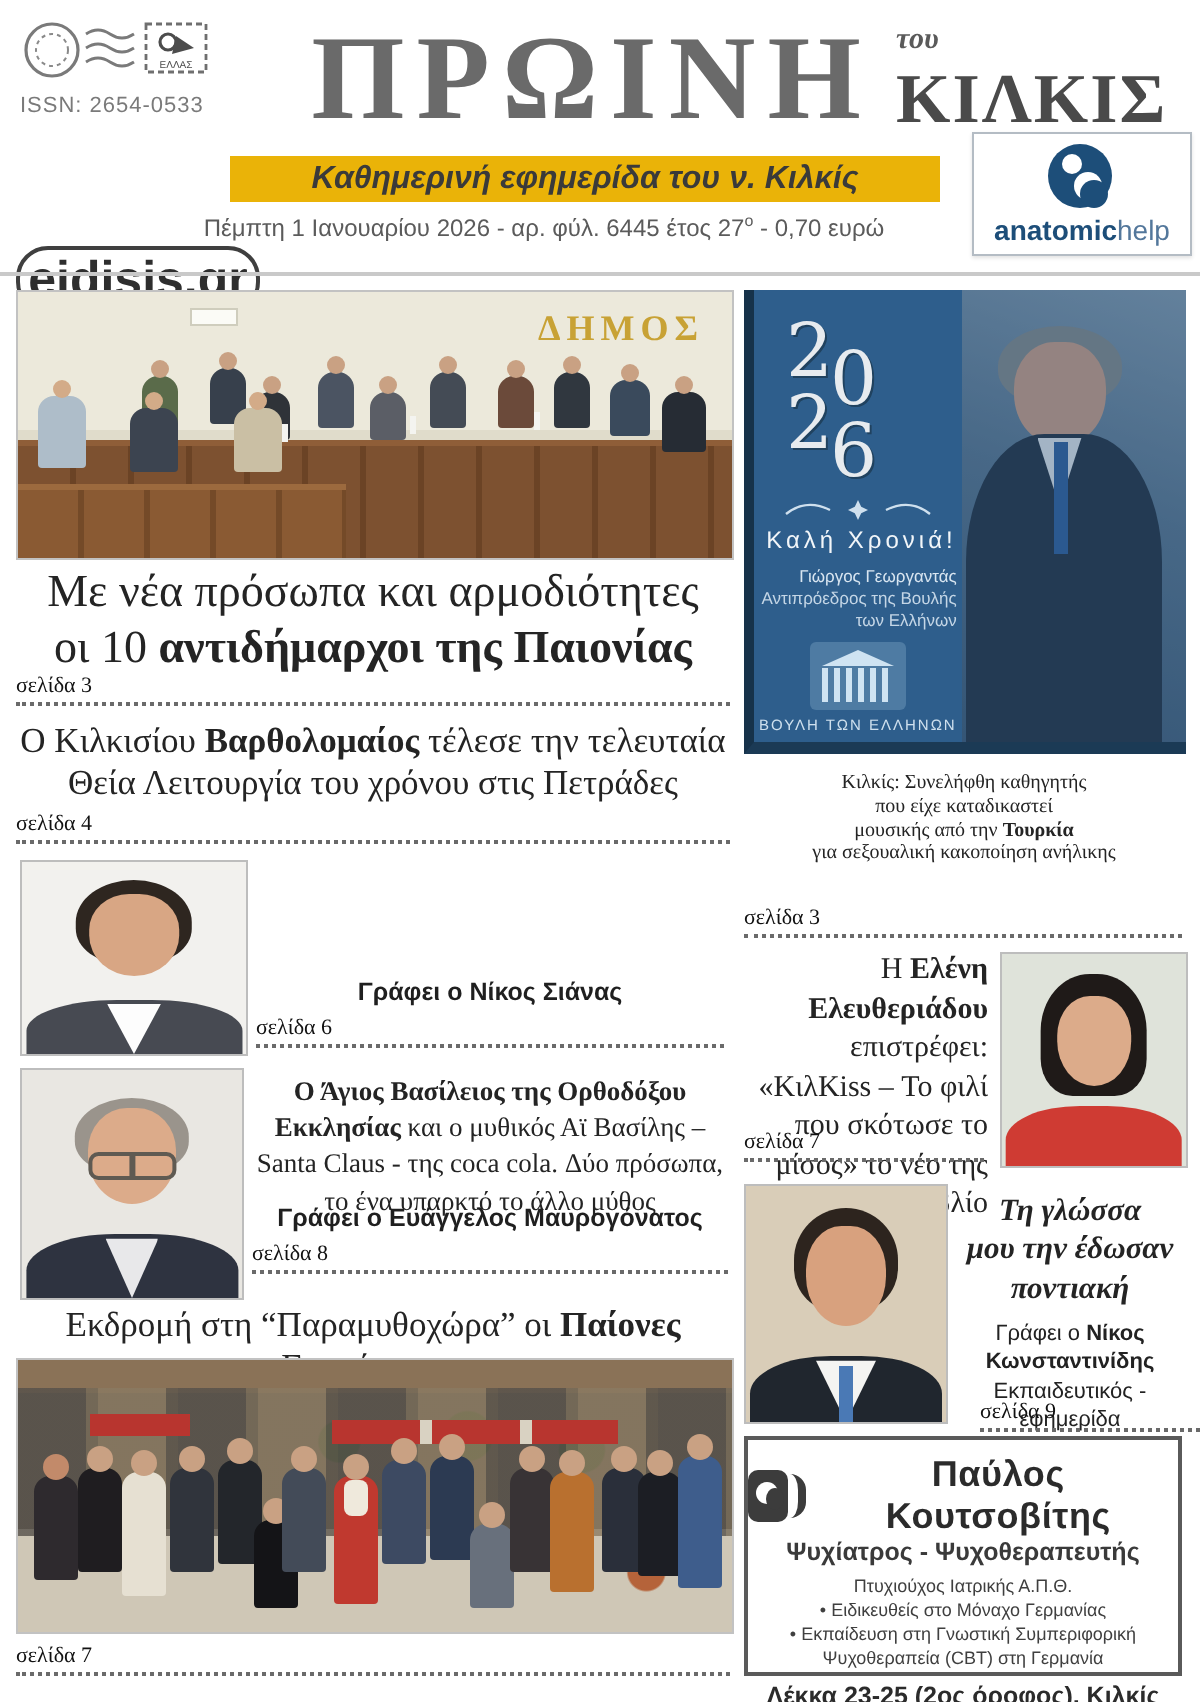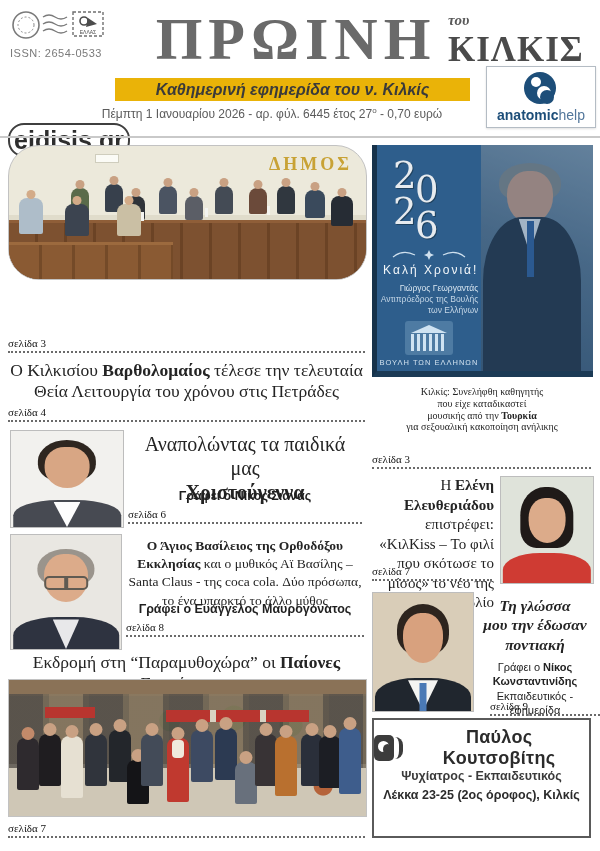--- a/index.html
+++ b/index.html
@@ -46,21 +46,21 @@
   
   .photo{position:absolute;border:1px solid #c2c2c2;overflow:hidden;}
   .p{position:absolute;border-radius:8px 8px 2px 2px;background:var(--c,#444);}
   .p::before{content:"";position:absolute;top:-8px;left:50%;transform:translateX(-50%);
         width:9px;height:9px;border-radius:50%;background:var(--s,#c9a183);}
   .pl{width:22px;height:52px;}
   .pl::before{width:13px;height:13px;top:-11px;}
 
   
   .council{left:8px;top:145px;width:357px;height:133px;
-    background:linear-gradient(180deg,#ece9db 0 52%,#e0dccb 52% 56%,#7d5130 56% 100%);border-radius:31px;}
+    background:linear-gradient(180deg,#ece9db 0 52%,#e0dccb 52% 56%,#7d5130 56% 100%);}
   .council .desk{position:absolute;left:0;right:0;top:56%;bottom:0;
     background:repeating-linear-gradient(90deg,#7d5130 0 26px,#6b4325 26px 29px);
     border-top:3px solid #8f5e38;}
   .council .desk2{position:absolute;left:0;width:46%;top:72%;bottom:0;
     background:repeating-linear-gradient(90deg,#8a5a33 0 30px,#744a28 30px 33px);border-top:3px solid #9c6a3e;}
   .council .vent{position:absolute;left:86px;top:8px;width:22px;height:7px;background:#fbfbf6;border:1px solid #cfcdbd;}
   .demos{position:absolute;right:14px;top:8px;font-weight:bold;font-size:18px;letter-spacing:3px;color:#c8a235;}
 
   
   .excursion{left:8px;top:679px;width:357px;height:136px;
@@ -178,41 +178,41 @@
     <i class="p" style="--c:#3a4a5c;left:296px;top:44px;width:20px;height:28px;"></i>
     <i class="p" style="--c:#262c34;left:322px;top:50px;width:22px;height:30px;"></i>
     <i class="p" style="--c:#aebdc9;--s:#d3ab88;left:10px;top:52px;width:24px;height:36px;"></i>
     <i class="p" style="--c:#3c4450;--s:#d3ab88;left:56px;top:58px;width:24px;height:32px;"></i>
     <i class="p" style="--c:#cabfa4;--s:#d3ab88;left:108px;top:58px;width:24px;height:32px;"></i>
     <i class="abs" style="left:132px;top:66px;width:3px;height:9px;background:#f4f4f0;"></i>
     <i class="abs" style="left:196px;top:62px;width:3px;height:9px;background:#f4f4f0;"></i>
     <i class="abs" style="left:258px;top:60px;width:3px;height:9px;background:#f4f4f0;"></i>
   </div>
 
+  <div class="hl" style="left:8px;top:282px;width:357px;font-size:23px;">
+    <div>Με νέα πρόσωπα και αρμοδιότητες</div>
+    <div><span>οι 10 </span><b>αντιδήμαρχοι της Παιονίας</b></div>
+  </div>
   <div class="pgline" style="left:8px;top:337px;width:357px;">
     <span>σελίδα 3</span>
   </div>
 
   <div class="hl" style="left:8px;top:360px;width:357px;font-size:17.5px;">
     <div><span>Ο Κιλκισίου </span><b>Βαρθολομαίος</b><span> τέλεσε την τελευταία</span></div>
     <div>Θεία Λειτουργία του χρόνου στις Πετράδες</div>
   </div>
   <div class="pgline" style="left:8px;top:406px;width:357px;">
     <span>σελίδα 4</span>
   </div>
 
   <div class="portrait" style="left:10px;top:430px;width:112px;height:96px;--bg:#f2f1ee;--hc:#2e2620;--jc:#474a52;--sk:#d8a684;">
     <i class="hair"></i>
       <i class="face"></i>
       <i class="body"></i>
       <i class="shirt"></i>
-  </div>
-  <div class="hl" style="left:128px;top:432px;width:234px;font-size:20px;">
-    <div>Αναπολώντας τα παιδικά μας</div>
-    <div style="font-weight:bold;">Χριστούγεννα</div>
   </div>
   <div class="hl byline" style="left:128px;top:489px;width:234px;font-size:12.5px;">Γράφει ο Νίκος Σιάνας</div>
   <div class="pgline" style="left:128px;top:508px;width:234px;">
     <span>σελίδα 6</span>
   </div>
 
   <div class="portrait" style="left:10px;top:534px;width:110px;height:114px;--bg:#e9e7e2;--hc:#9a948c;--jc:#2e3340;--sk:#dcab8a;">
     <i class="hair" style="height:34%;top:12%;"></i>
       <i class="face"></i>
       <i class="glasses"></i>
@@ -326,20 +326,26 @@
   <div class="adk">
     <div class="adk-head">
       <span class="adk-icon">
         <i class="sq"></i>
           <i class="fc"></i>
           <i class="fd"></i>
           <i class="br"></i>
       </span>
       <span class="adk-name">Παύλος Κουτσοβίτης</span>
     </div>
-    <div class="adk-sub">Ψυχίατρος - Εκπαιδευτικός</div>
+    <div class="adk-sub">Ψυχίατρος - Ψυχοθεραπευτής</div>
+    <div class="adk-small">
+      <div>Πτυχιούχος Ιατρικής Α.Π.Θ.</div>
+      <div>• Ειδικευθείς στο Μόναχο Γερμανίας</div>
+      <div>• Εκπαίδευση στη Γνωστική Συμπεριφορική</div>
+      <div>Ψυχοθεραπεία (CBT) στη Γερμανία</div>
+    </div>
     <div class="adk-addr">
       <div>Λέκκα 23-25 (2ος όροφος), Κιλκίς</div>
 
     </div>
   </div>
 
 </div>
 
 </body></html>

